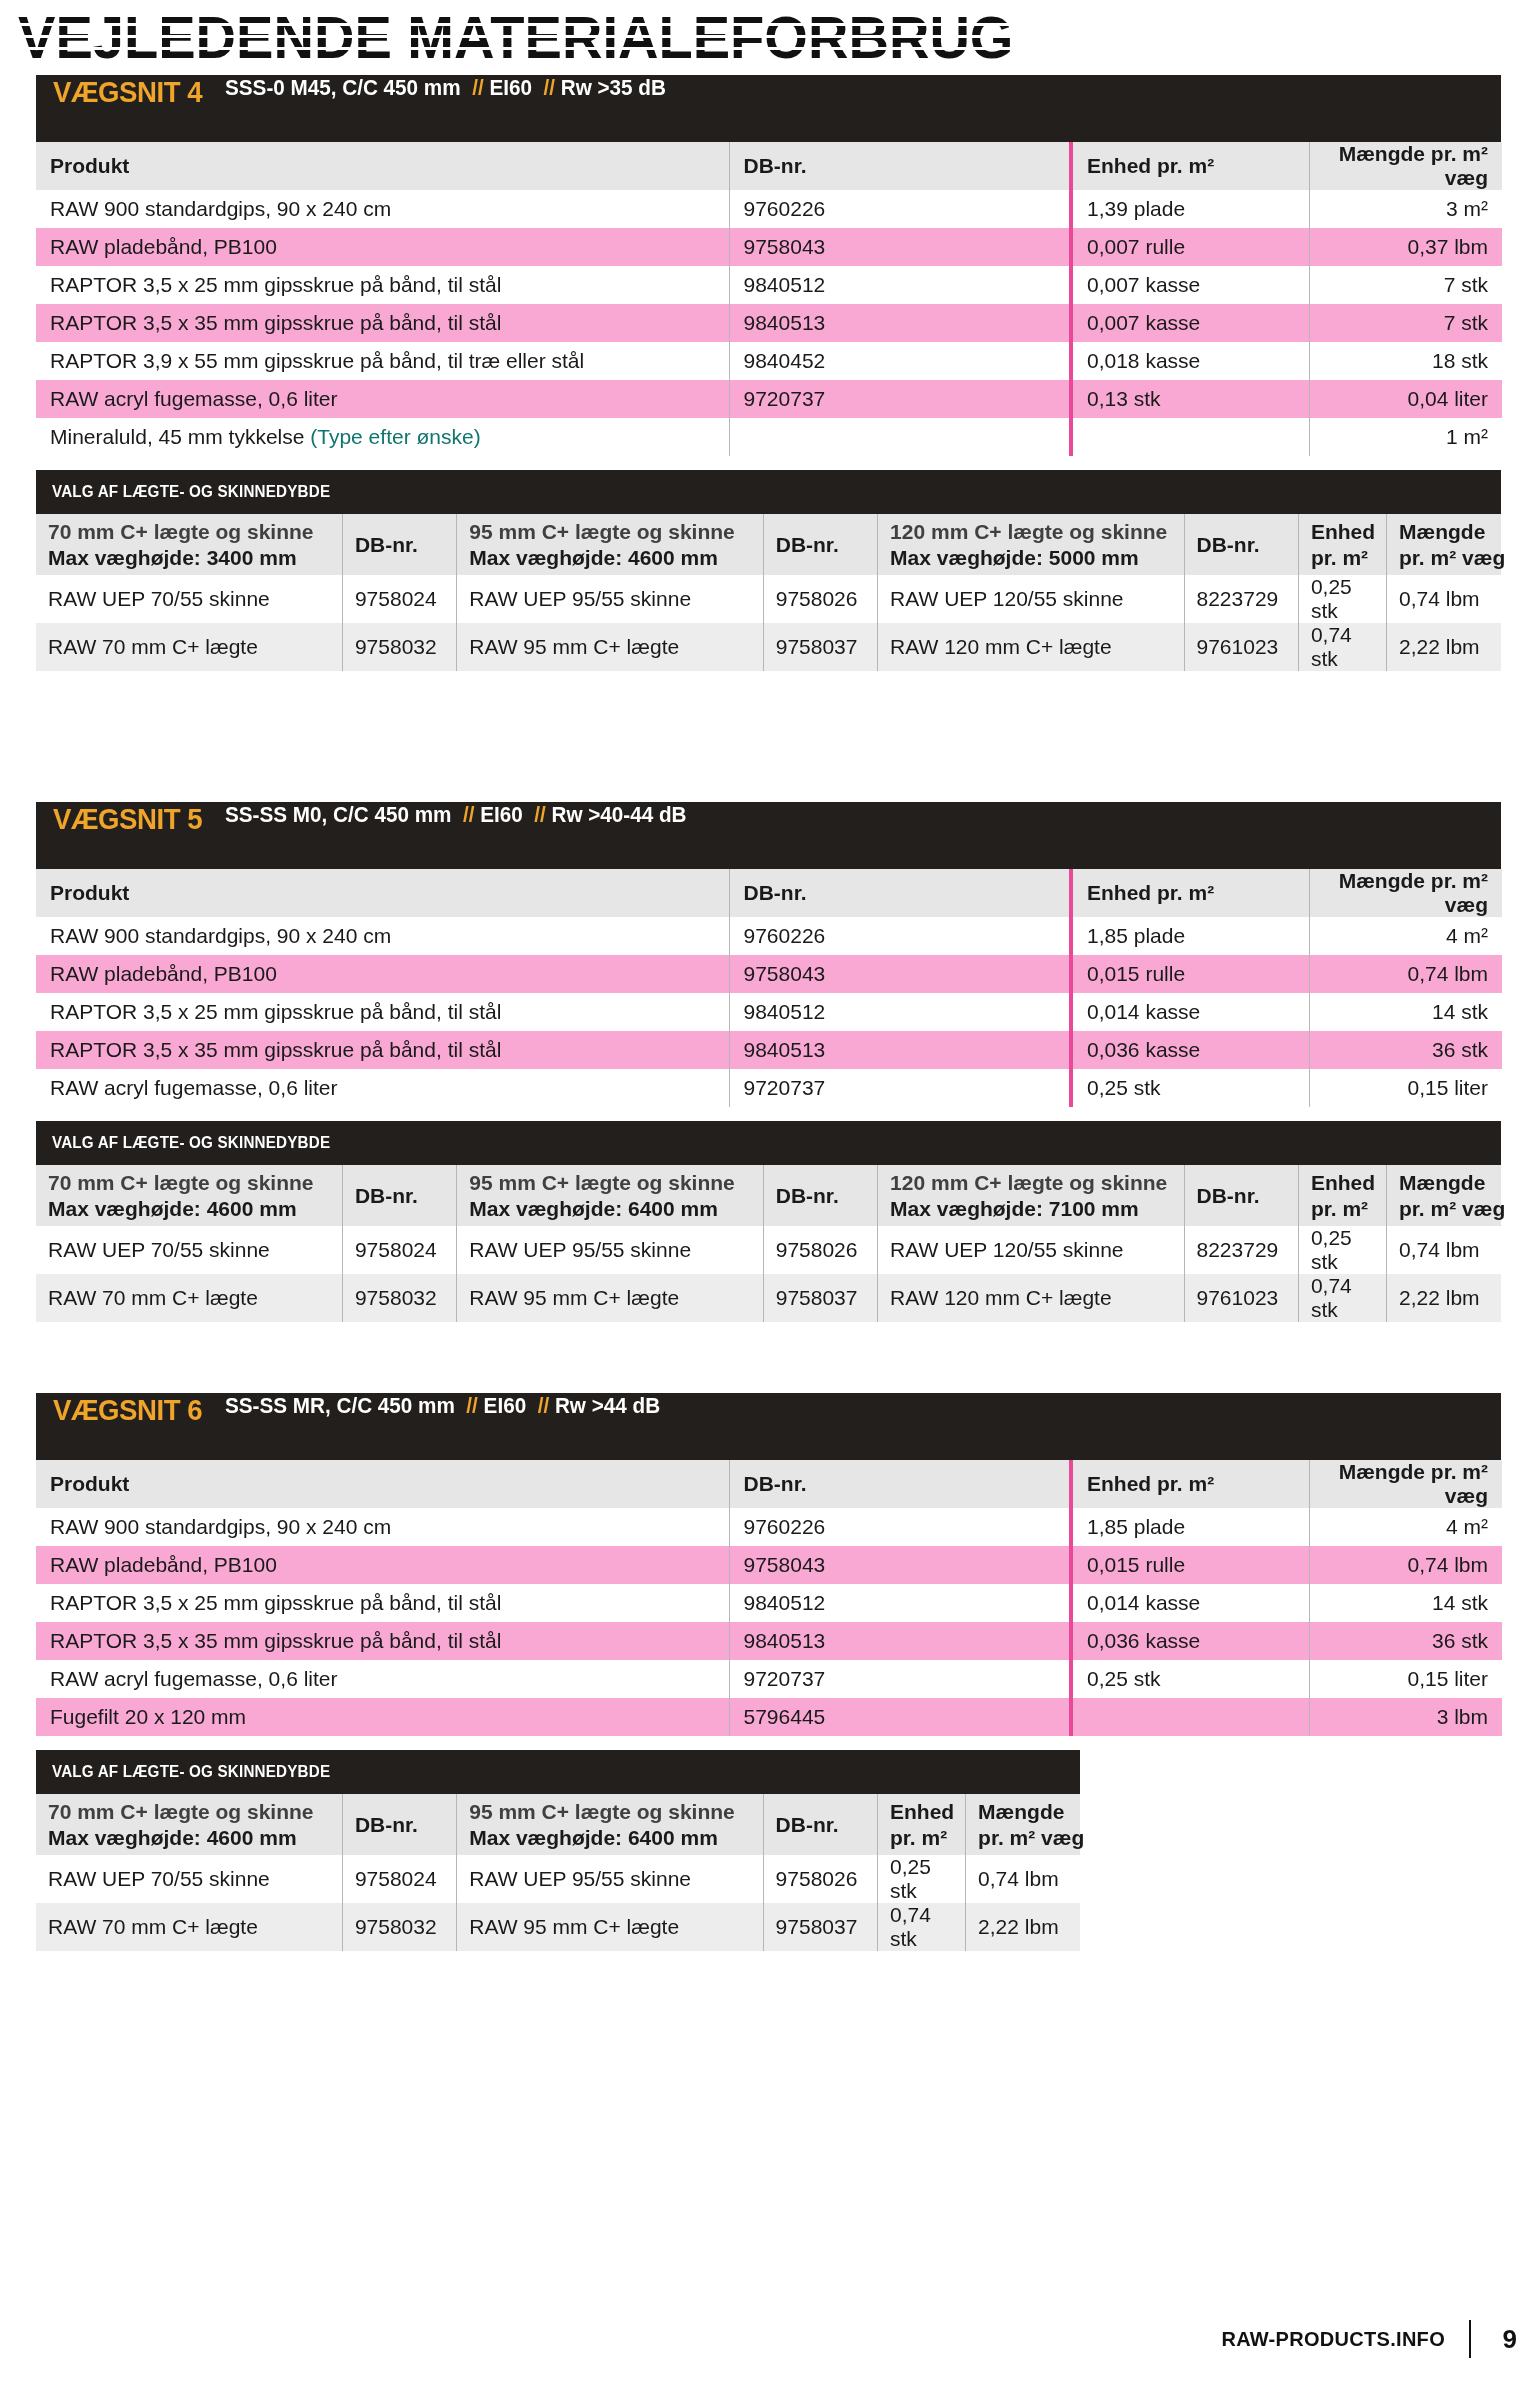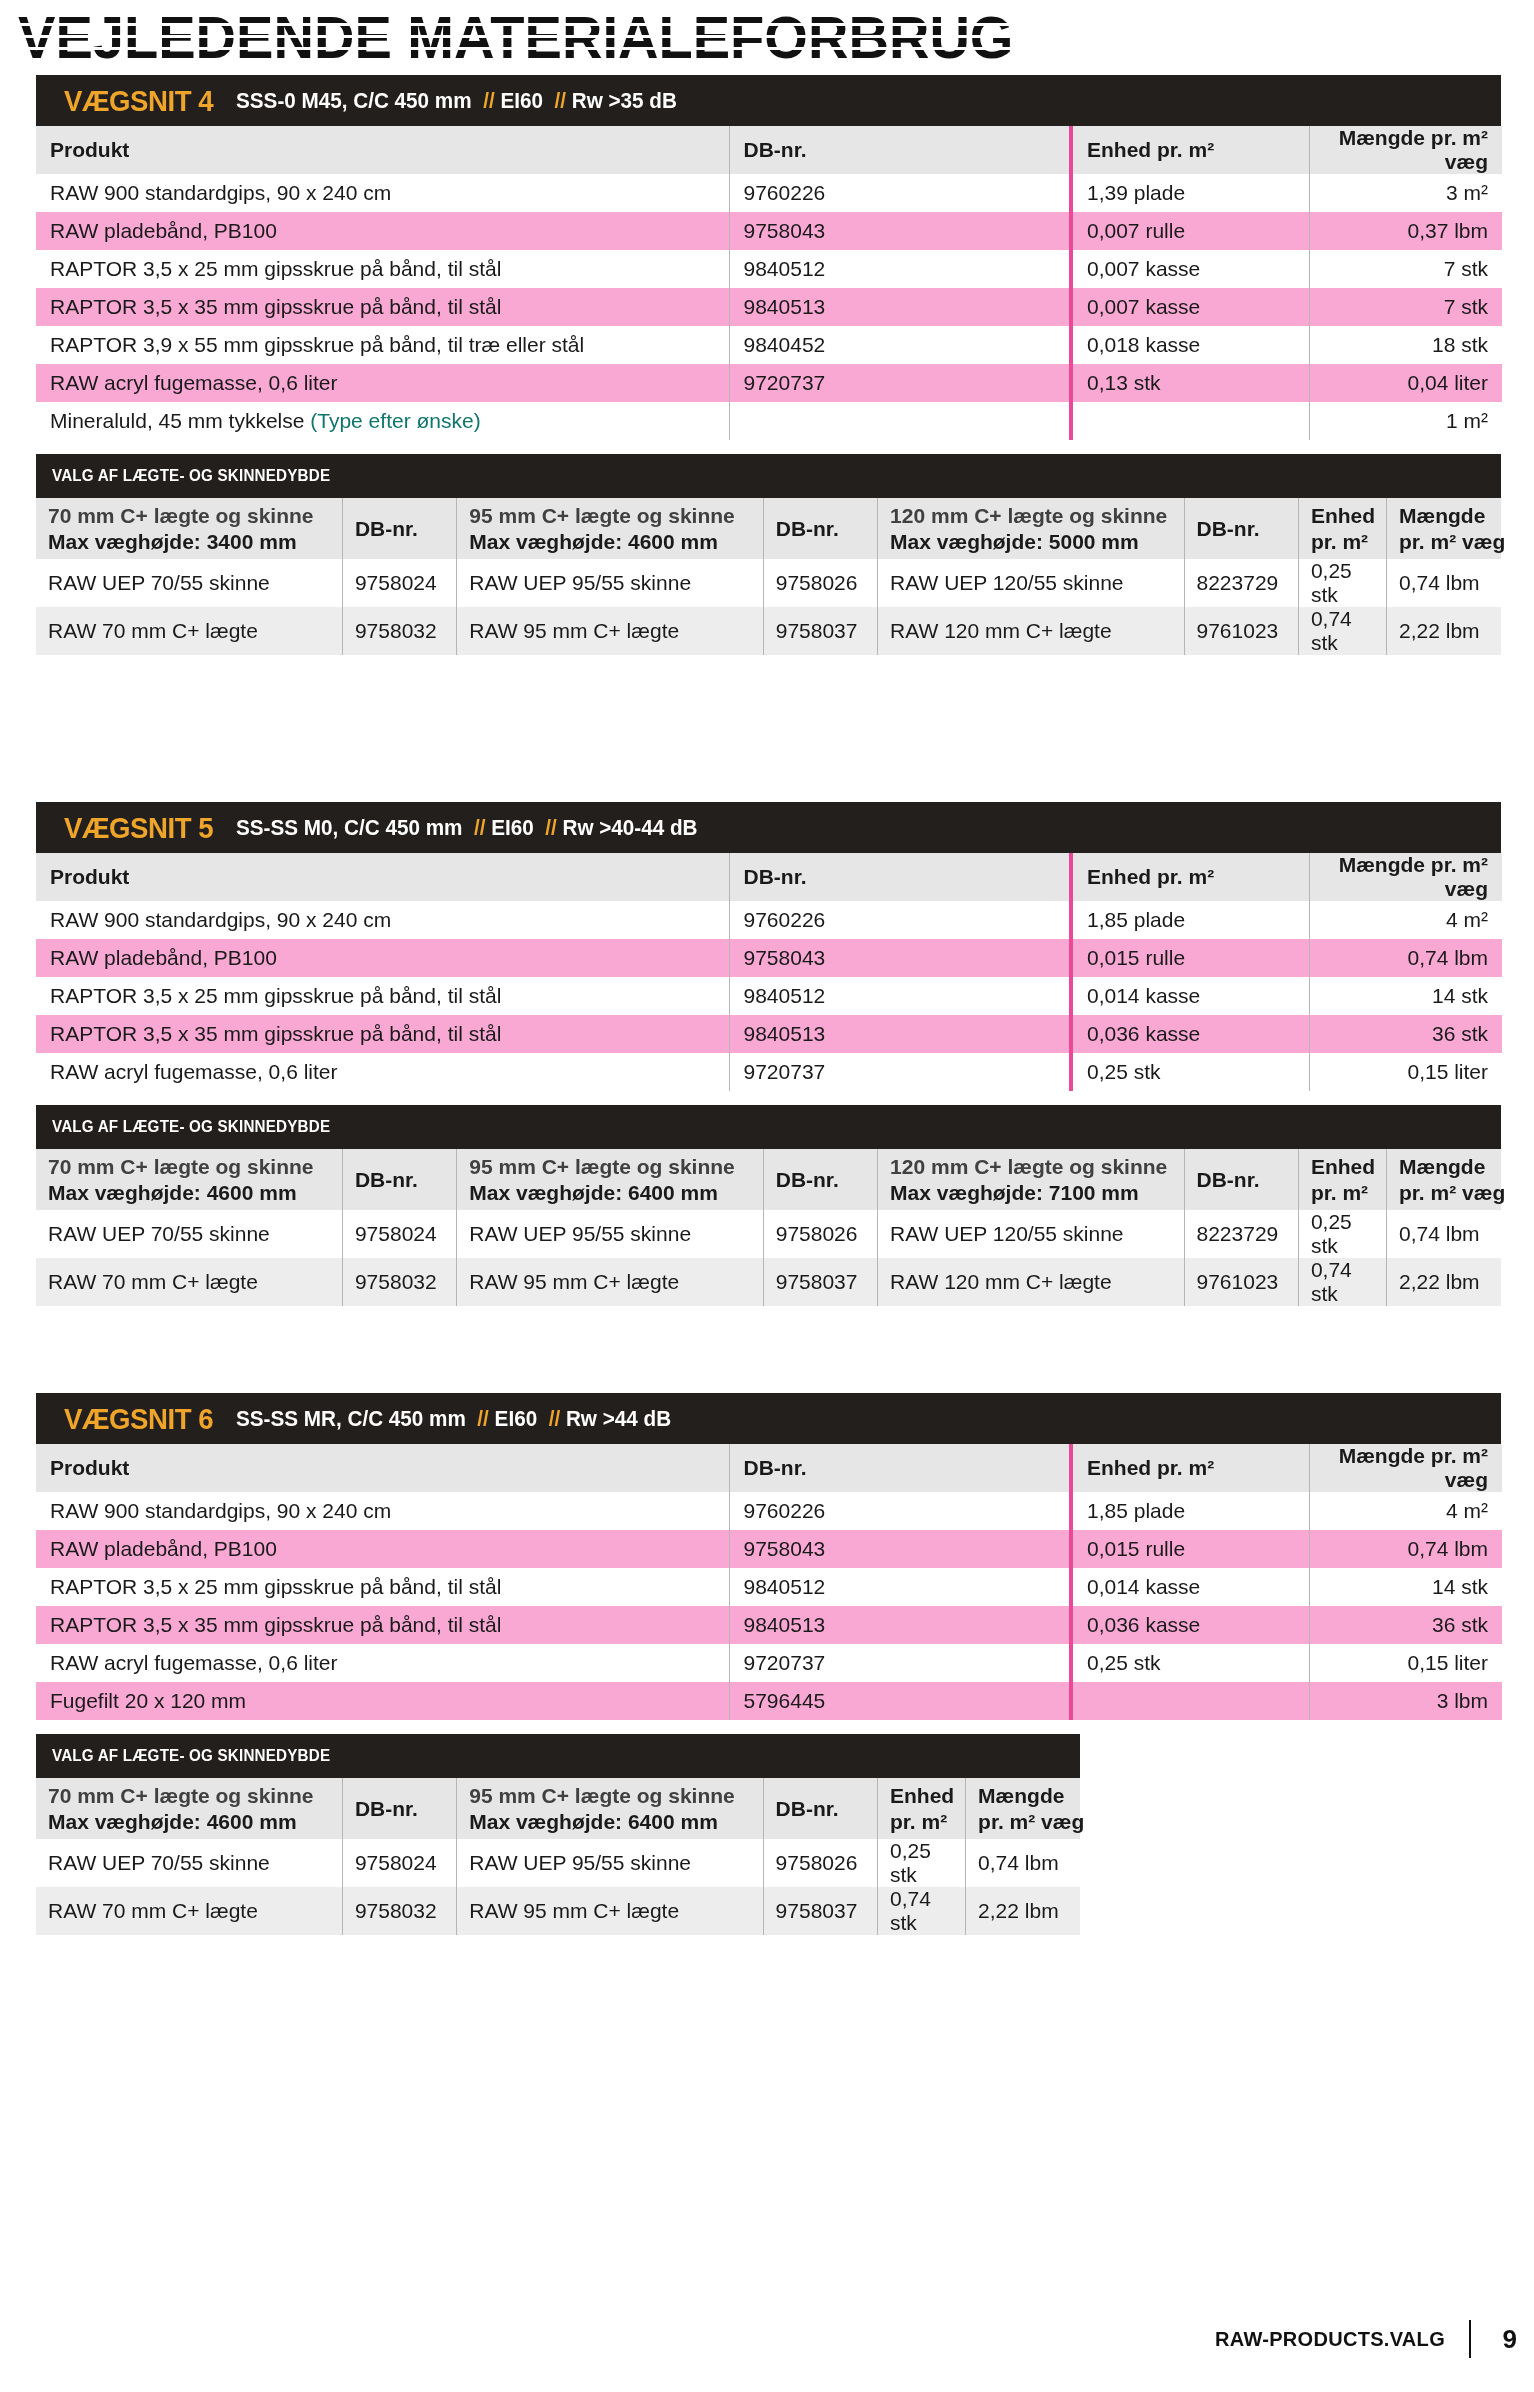--- a/index.html
+++ b/index.html
@@ -64,24 +64,23 @@
     width: 1465px;
   }
   .section.s4 { position: absolute; left: 18px; top: 75px; }
   .section.s5 { position: absolute; left: 18px; top: 802px; }
   .section.s6 { position: absolute; left: 18px; top: 1393px; }
 
   
   .banner {
     background: #231f1d;
     color: #ffffff;
-    height: 51px;
+    height: 67px;
     display: flex;
-    align-items: center;
-    padding-left: 28px;
+    padding-left: 17px;
     box-sizing: border-box;
   }
   .banner .wname {
     color: #efa42a;
     font-size: 30px;
     font-weight: bold;
     letter-spacing: -0.5px;
     transform: scaleX(0.92);
     transform-origin: left center;
     display: inline-block;
@@ -575,19 +574,19 @@
                 <td class="d2-e vsep">0,74 stk</td>
                 <td class="d2-f vsep">2,22 lbm</td>
               </tr>
             </tbody>
           </table>
         </div>
       </div>
     </div>
 
   <div class="footer">
-    <div class="site">RAW-PRODUCTS.VALG</div>
+    <div class="site">RAW-PRODUCTS.INFO</div>
     <div class="divider"></div>
     <div class="pageno">9</div>
   </div>
 
 </div>
 
 
 </body></html>

